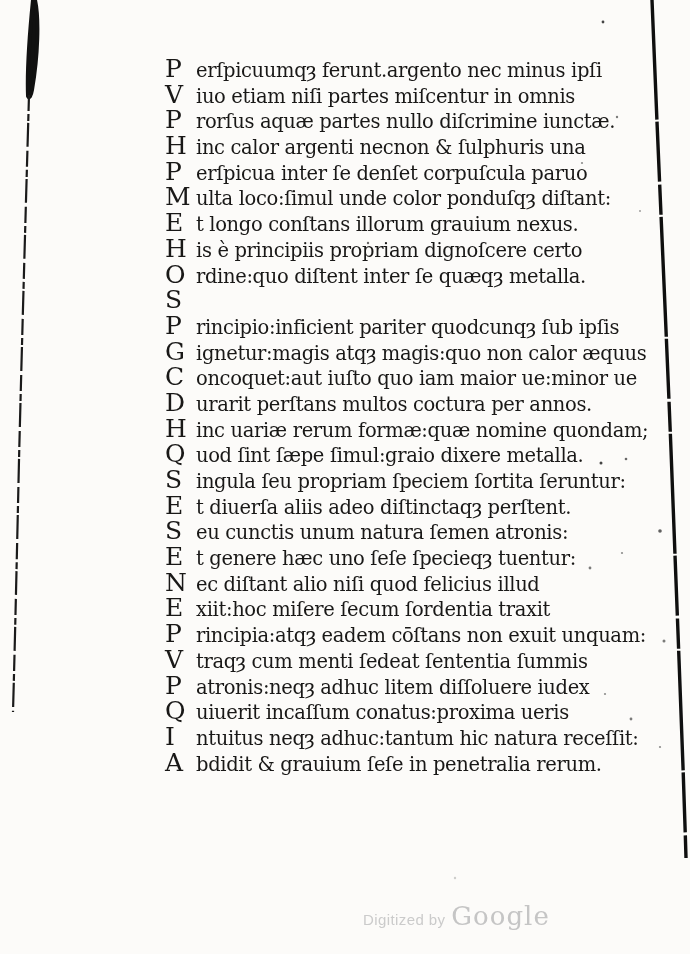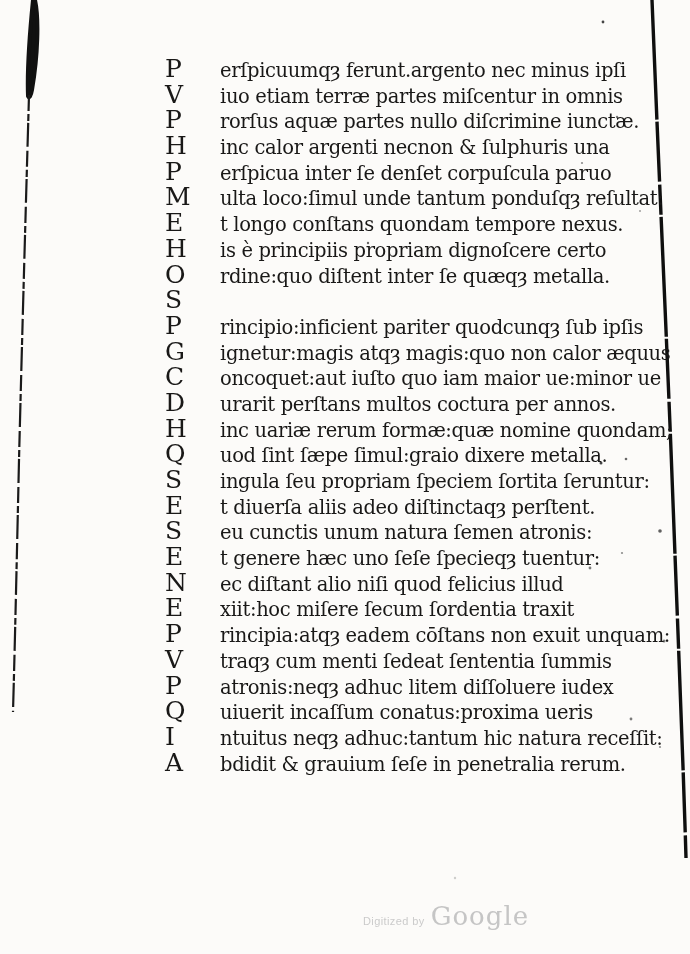--- a/index.html
+++ b/index.html
@@ -15,30 +15,30 @@
   .line{
     display:flex;align-items:baseline;
     height:25.7px;white-space:pre;
     color:#191817;
   }
   .cap{
     display:inline-block;width:31px;
     font-size:25px;line-height:1;
   }
   .rest{
-    font-size:19.5px;letter-spacing:-0.35px;line-height:1;margin-left:24px;
+    font-size:19.5px;letter-spacing:-0.35px;line-height:1;
   }
   .watermark{
     position:absolute;left:363px;top:901px;
     display:flex;align-items:baseline;gap:6px;
     user-select:none;
   }
   .wm-prefix{
     font-family:"Liberation Sans", sans-serif;
-    font-size:11px;color:#cbcbcb;letter-spacing:0.4px;
+    font-size:15px;color:#cbcbcb;letter-spacing:0.4px;
   }
   .wm-brand{
     font-family:"DejaVu Serif", serif;
     font-size:26px;color:#c5c5c5;letter-spacing:1px;
   }
 </style>
 </head>
 <body>
 
 <div class="scan">
@@ -65,26 +65,26 @@
       <circle cx="664" cy="641" r="1.5" opacity="0.7"></circle>
       <circle cx="605" cy="694" r="1.1" opacity="0.6"></circle>
       <circle cx="631" cy="719" r="1.4" opacity="0.7"></circle>
       <circle cx="660" cy="747" r="1.1" opacity="0.6"></circle>
       <circle cx="455" cy="878" r="1.2" opacity="0.25"></circle>
     </g>
   </svg>
 
   <main class="poem" id="poem">
       <div class="line"><span class="cap">P</span><span class="rest">erſpicuumqȝ ferunt.argento nec minus ipſi</span></div>
-      <div class="line"><span class="cap">V</span><span class="rest">iuo etiam terræ partes miſcentur in omnis</span></div>
+      <div class="line"><span class="cap">V</span><span class="rest">iuo etiam niſi partes miſcentur in omnis</span></div>
       <div class="line"><span class="cap">P</span><span class="rest">rorſus aquæ partes nullo diſcrimine iunctæ.</span></div>
       <div class="line"><span class="cap">H</span><span class="rest">inc calor argenti necnon &amp; ſulphuris una</span></div>
       <div class="line"><span class="cap">P</span><span class="rest">erſpicua inter ſe denſet corpuſcula paruo</span></div>
-      <div class="line"><span class="cap">M</span><span class="rest">ulta loco:ſimul unde tantum ponduſqȝ reſultat:</span></div>
-      <div class="line"><span class="cap">E</span><span class="rest">t longo conſtans quondam tempore nexus.</span></div>
+      <div class="line"><span class="cap">M</span><span class="rest">ulta loco:ſimul unde color ponduſqȝ diſtant:</span></div>
+      <div class="line"><span class="cap">E</span><span class="rest">t longo conſtans illorum grauium nexus.</span></div>
       <div class="line"><span class="cap">H</span><span class="rest">is è principiis propriam dignoſcere certo</span></div>
       <div class="line"><span class="cap">O</span><span class="rest">rdine:quo diſtent inter ſe quæqȝ metalla.</span></div>
       <div class="line"><span class="cap">S</span></div>
       <div class="line"><span class="cap">P</span><span class="rest">rincipio:inficient pariter quodcunqȝ ſub ipſis</span></div>
       <div class="line"><span class="cap">G</span><span class="rest">ignetur:magis atqȝ magis:quo non calor æquus</span></div>
       <div class="line"><span class="cap">C</span><span class="rest">oncoquet:aut iuſto quo iam maior ue:minor ue</span></div>
       <div class="line"><span class="cap">D</span><span class="rest">urarit perſtans multos coctura per annos.</span></div>
       <div class="line"><span class="cap">H</span><span class="rest">inc uariæ rerum formæ:quæ nomine quondam;</span></div>
       <div class="line"><span class="cap">Q</span><span class="rest">uod ſint ſæpe ſimul:graio dixere metalla.</span></div>
       <div class="line"><span class="cap">S</span><span class="rest">ingula ſeu propriam ſpeciem ſortita ſeruntur:</span></div>

